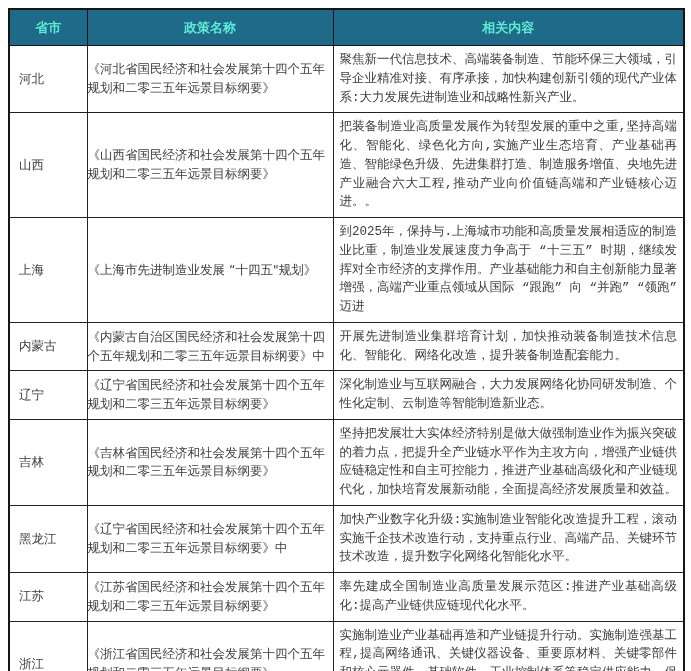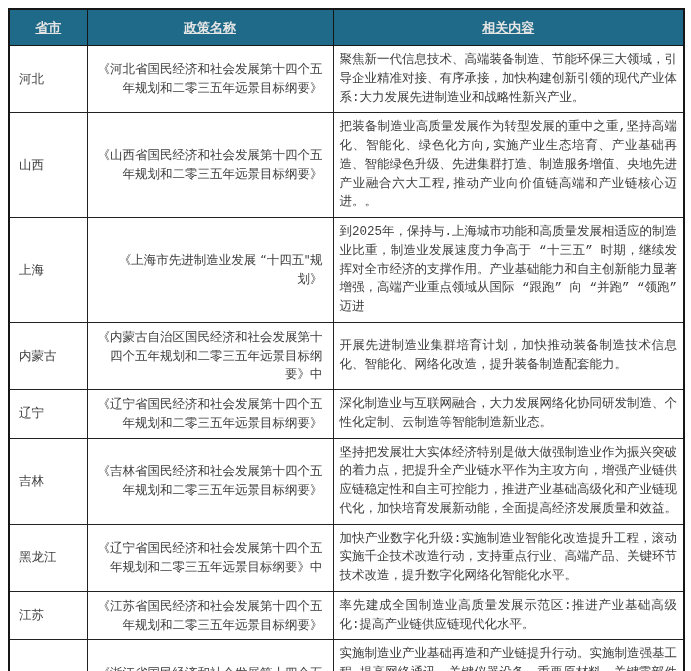--- a/index.html
+++ b/index.html
@@ -23,42 +23,41 @@
     font-size: 12.5px;
     color: #3d3d3d;
     background: #ffffff;
   }
   col.col-province { width: 78px; }
   col.col-policy   { width: 246px; }
   col.col-content  { width: 351px; }
 
   th {
     background: #1e6a88;
-    color: #e5e5e5;
+    color: #5eead4;
     font-size: 13px;
     font-weight: bold;
     height: 31px;
     border: 1px solid #161616;
     text-align: center;
     padding: 2px 4px;
-    text-decoration: underline;
   }
   td {
     border: 1px solid #222222;
     vertical-align: middle;
     line-height: 1.5;
     background: #ffffff;
   }
   td.province-cell {
     padding: 4px 4px 4px 9px;
     text-align: left;
   }
   td.policy-cell {
-    padding: 5px 10px;
-    text-align: right;
+    padding: 5px 0;
+    text-align: left;
   }
   td.content-cell {
     padding: 5px 6px;
     text-align: justify;
     font-family: Liberation Mono, monospace;
   }
 </style>
 </head>
 <body>
 

